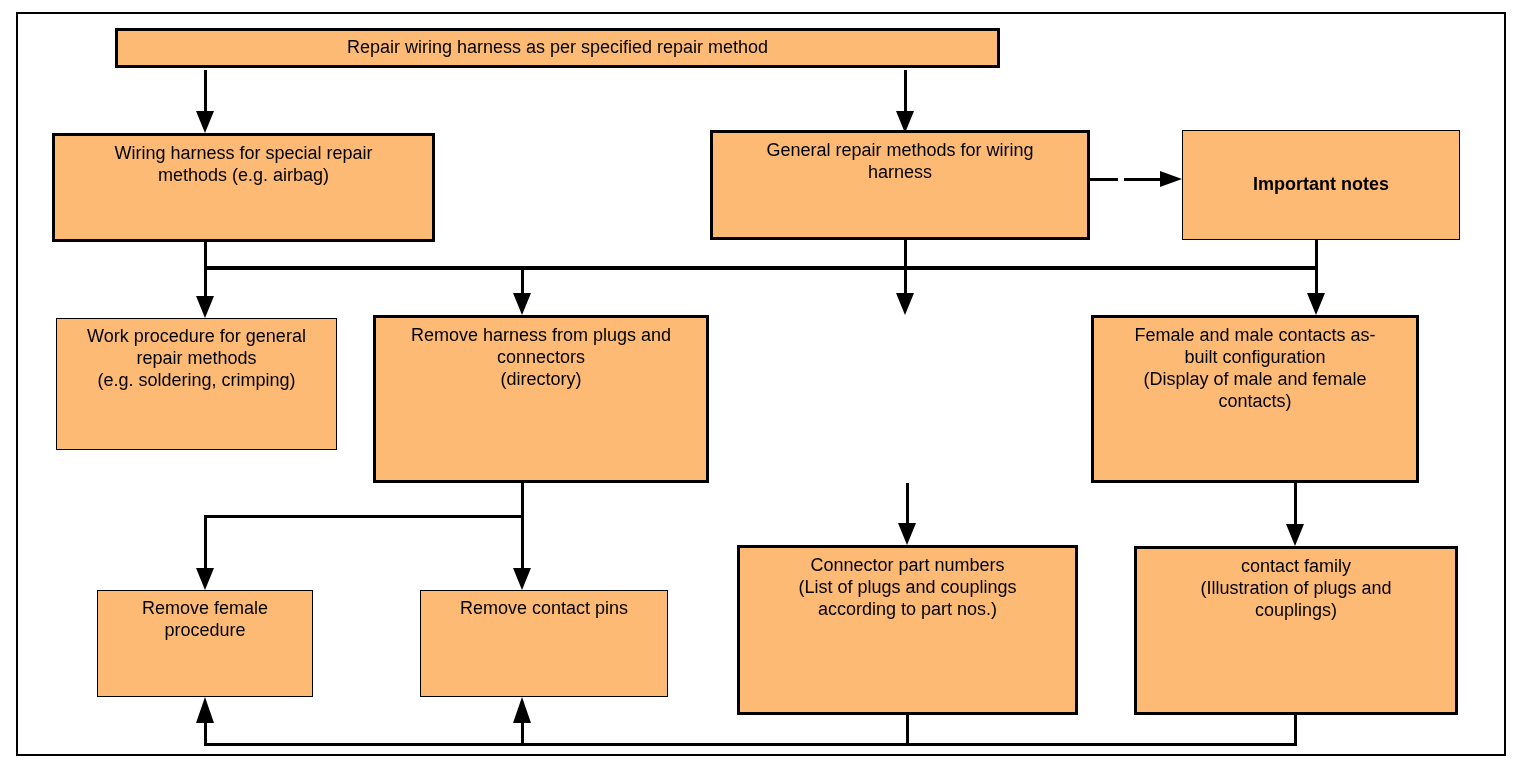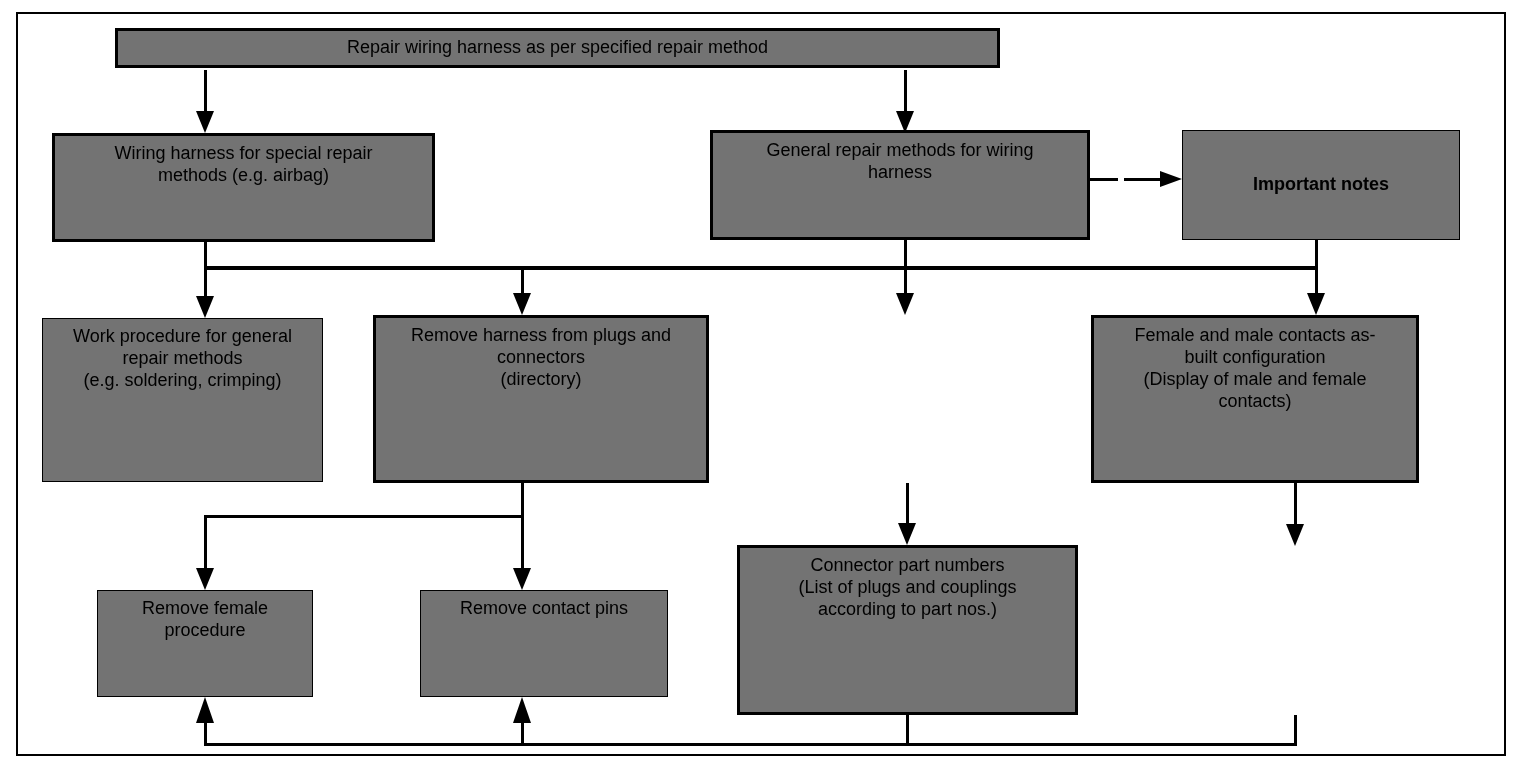--- a/index.html
+++ b/index.html
@@ -1,19 +1,19 @@
 <!DOCTYPE html>
 <html><head>
 <meta charset="utf-8">
 <style>
   html,body{margin:0;padding:0;background:#fff;}
   #stage{position:relative;width:1536px;height:768px;background:#fff;
          font-family:"Liberation Sans","DejaVu Sans",sans-serif;color:#000;overflow:hidden;}
   .frame{position:absolute;border:2px solid #000;background:transparent;}
-  .node{position:absolute;background:#737373;box-sizing:border-box;text-align:center;
+  .node{position:absolute;background:#fdba74;box-sizing:border-box;text-align:center;
         font-size:18px;line-height:1.22;}
   .node .lbl{display:block;white-space:pre-line;padding:7px 4px 0 4px;}
   .node.vcenter{display:flex;align-items:center;justify-content:center;}
   .node.vcenter .lbl{padding:0 4px;}
   .thick{border:3px solid #000;}
   .thin{border:1px solid #000;}
   .bold{font-weight:bold;}
   .hline,.vline{position:absolute;background:#000;}
   .arr{position:absolute;width:0;height:0;}
   .arr.down{border-left:9px solid transparent;border-right:9px solid transparent;border-top:22px solid #000;}
@@ -38,21 +38,21 @@
 
   <div class="node thin bold vcenter" style="left:1182px;top:130px;width:278px;height:110px;">
     <span class="lbl">Important notes</span>
   </div>
 
   <div class="node thick" style="left:710px;top:130px;width:380px;height:110px;">
     <span class="lbl">General repair methods for wiring
 harness</span>
   </div>
 
-  <div class="node thin" style="left:42px;top:318px;width:281px;height:164px;">
+  <div class="node thin" style="left:56px;top:318px;width:281px;height:132px;">
     <span class="lbl">Work procedure for general
 repair methods
 (e.g. soldering, crimping)</span>
   </div>
 
   <div class="node thick" style="left:373px;top:315px;width:336px;height:168px;">
     <span class="lbl">Remove harness from plugs and
 connectors
 (directory)</span>
   </div>
@@ -73,20 +73,25 @@
   <div class="node thin" style="left:420px;top:590px;width:248px;height:107px;">
     <span class="lbl">Remove contact pins</span>
   </div>
 
   <div class="node thick" style="left:737px;top:545px;width:341px;height:170px;">
     <span class="lbl">Connector part numbers
 (List of plugs and couplings
 according to part nos.)</span>
   </div>
 
+  <div class="node thick" style="left:1134px;top:546px;width:324px;height:169px;">
+    <span class="lbl">contact family
+(Illustration of plugs and
+couplings)</span>
+  </div>
 
   <div class="vline" style="left:204px;top:70px;width:3px;height:44px;"></div>
   <div class="arr down" style="left:196px;top:111px;"></div>
 
   <div class="vline" style="left:904px;top:70px;width:3px;height:44px;"></div>
   <div class="arr down" style="left:896px;top:111px;"></div>
 
   <div class="hline" style="left:1090px;top:178px;width:28px;height:3px;"></div>
   <div class="hline" style="left:1124px;top:178px;width:36px;height:3px;"></div>
   <div class="arr right" style="left:1160px;top:171px;"></div>

